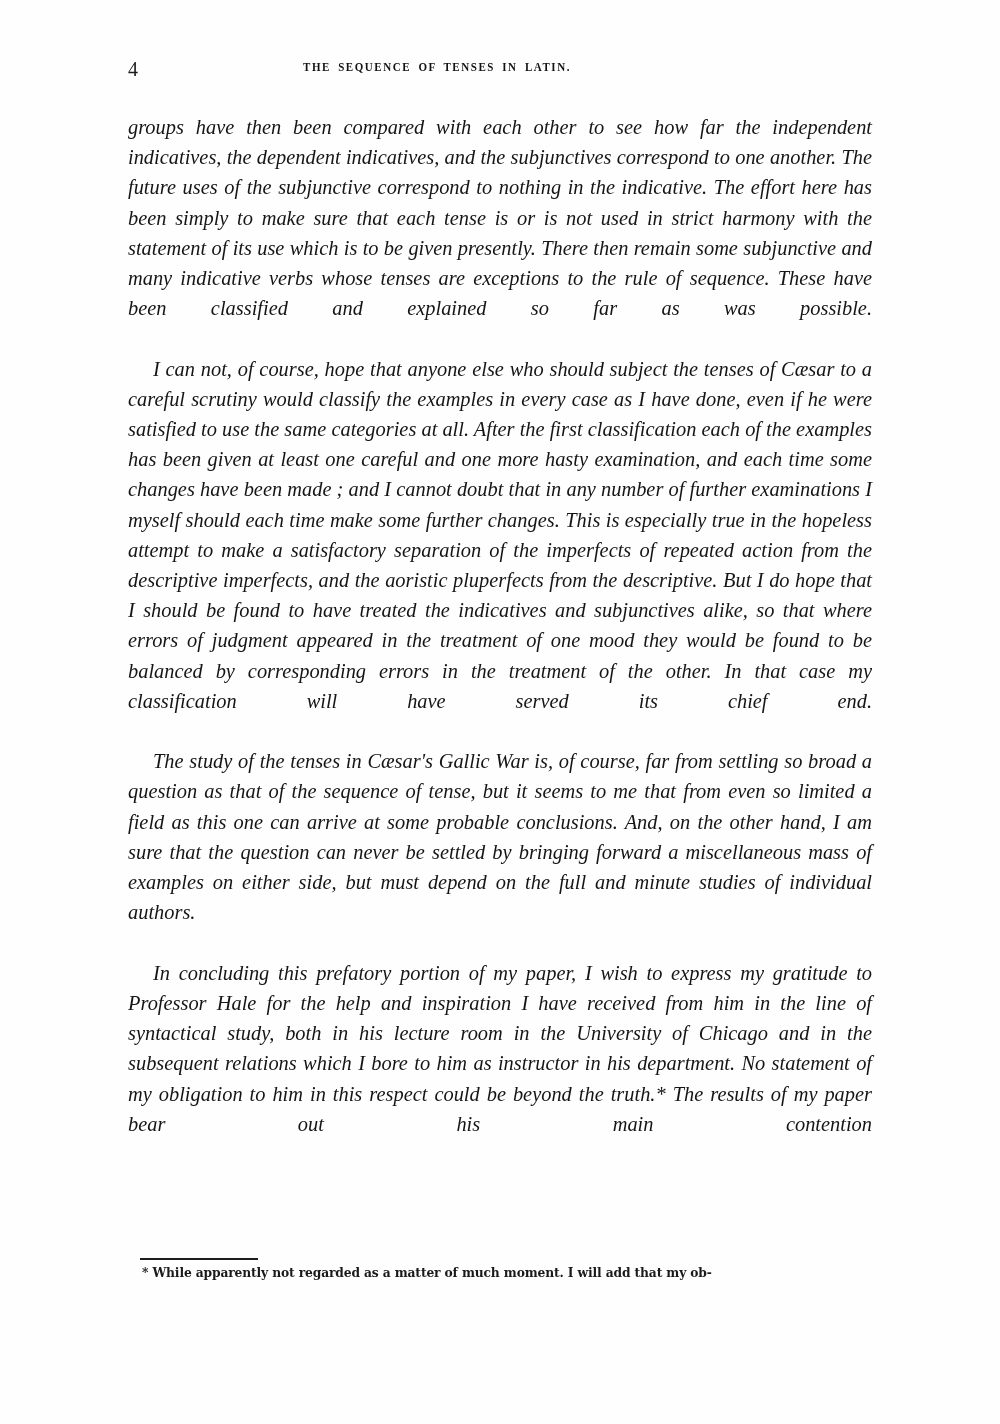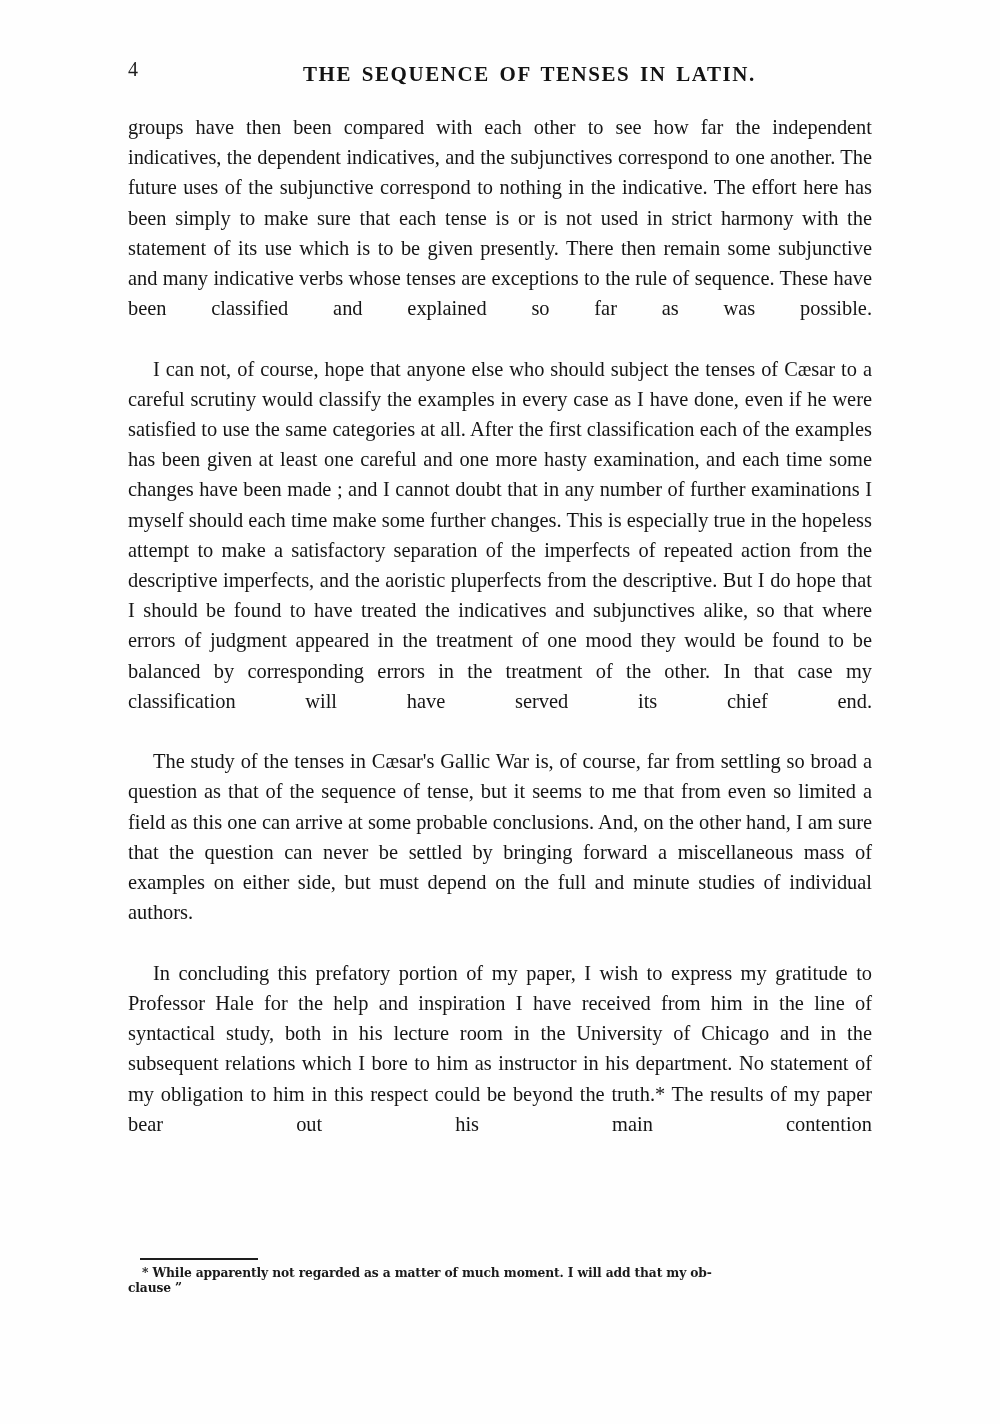--- a/index.html
+++ b/index.html
@@ -34,21 +34,21 @@
     left: 0;
     top: 6px;
     font-size: 20px;
     letter-spacing: 0;
     color: #1c1c1c;
   }
   .runhead-title {
     position: absolute;
     left: 175px;
     top: 9px;
-    font-size: 21px;
+    font-size: 11px;
     letter-spacing: 1.55px;
     word-spacing: 3px;
     font-weight: 600;
     color: #131313;
     white-space: nowrap;
     transform: scaleY(1.04);
     transform-origin: left top;
   }
   
   .body-text {
@@ -59,20 +59,21 @@
   }
   p.para {
     margin: 0;
     font-size: 20.4px;
     line-height: 30.2px;
     text-align: justify;
     text-justify: inter-word;
     text-indent: 25px;
     color: #151515;
     hyphens: none;
+    font-style: italic;
     -webkit-hyphens: none;
   }
   p.para.first {
     text-indent: 0;
   }
   p.para::after {
     content: "";
     display: inline-block;
     width: 100%;
   }
@@ -139,19 +140,18 @@
       <p class="para">I can not, of course, hope that anyone else who should subject the tenses of Cæsar to a careful scrutiny would classify the examples in every case as I have done, even if he were satisfied to use the same categories at all.   After the first classification each of the examples has been given at least one careful and one more hasty examination, and each time some changes have been made ; and I cannot doubt that in any number of further examinations I myself should each time make some further changes.   This is especially true in the hopeless attempt to make a satisfactory separation of the imperfects of repeated action from the descriptive imperfects, and the aoristic pluperfects from the descriptive.   But I do hope that I should be found to have treated the indicatives and subjunctives alike, so that where errors of judgment appeared in the treatment of one mood they would be found to be balanced by corresponding errors in the treatment of the other.   In that case my classification will have served its chief end.</p>
       <p class="para">The study of the tenses in Cæsar's Gallic War is, of course, far from settling so broad a question as that of the sequence of tense, but it seems to me that from even so limited a field as this one can arrive at some probable conclusions.   And, on the other hand, I am sure that the question can never be settled by bringing forward a miscellaneous mass of examples on either side, but must depend on the full and minute studies of individual authors.</p>
       <p class="para">In concluding this prefatory portion of my paper, I wish to express my gratitude to Professor Hale for the help and inspiration I have received from him in the line of syntactical study, both in his lecture room in the University of Chicago and in the subsequent relations which I bore to him as instructor in his department.   No statement of my obligation to him in this respect could be beyond the truth.*   The results of my paper bear out his main contention</p>
     </div>
 
     <div class="footnote">
       <div class="fn-rule"></div>
       <div class="fn-text">
         <div class="fn-lines">
           <span class="j"><span class="fn-indent"></span><span>* While apparently not regarded as a matter of much moment. I will add that my ob-</span></span>
-          <span>clause ”</span>
         </div>
       </div>
     </div>
 
   </div>
 </div>
 
 </body></html>

